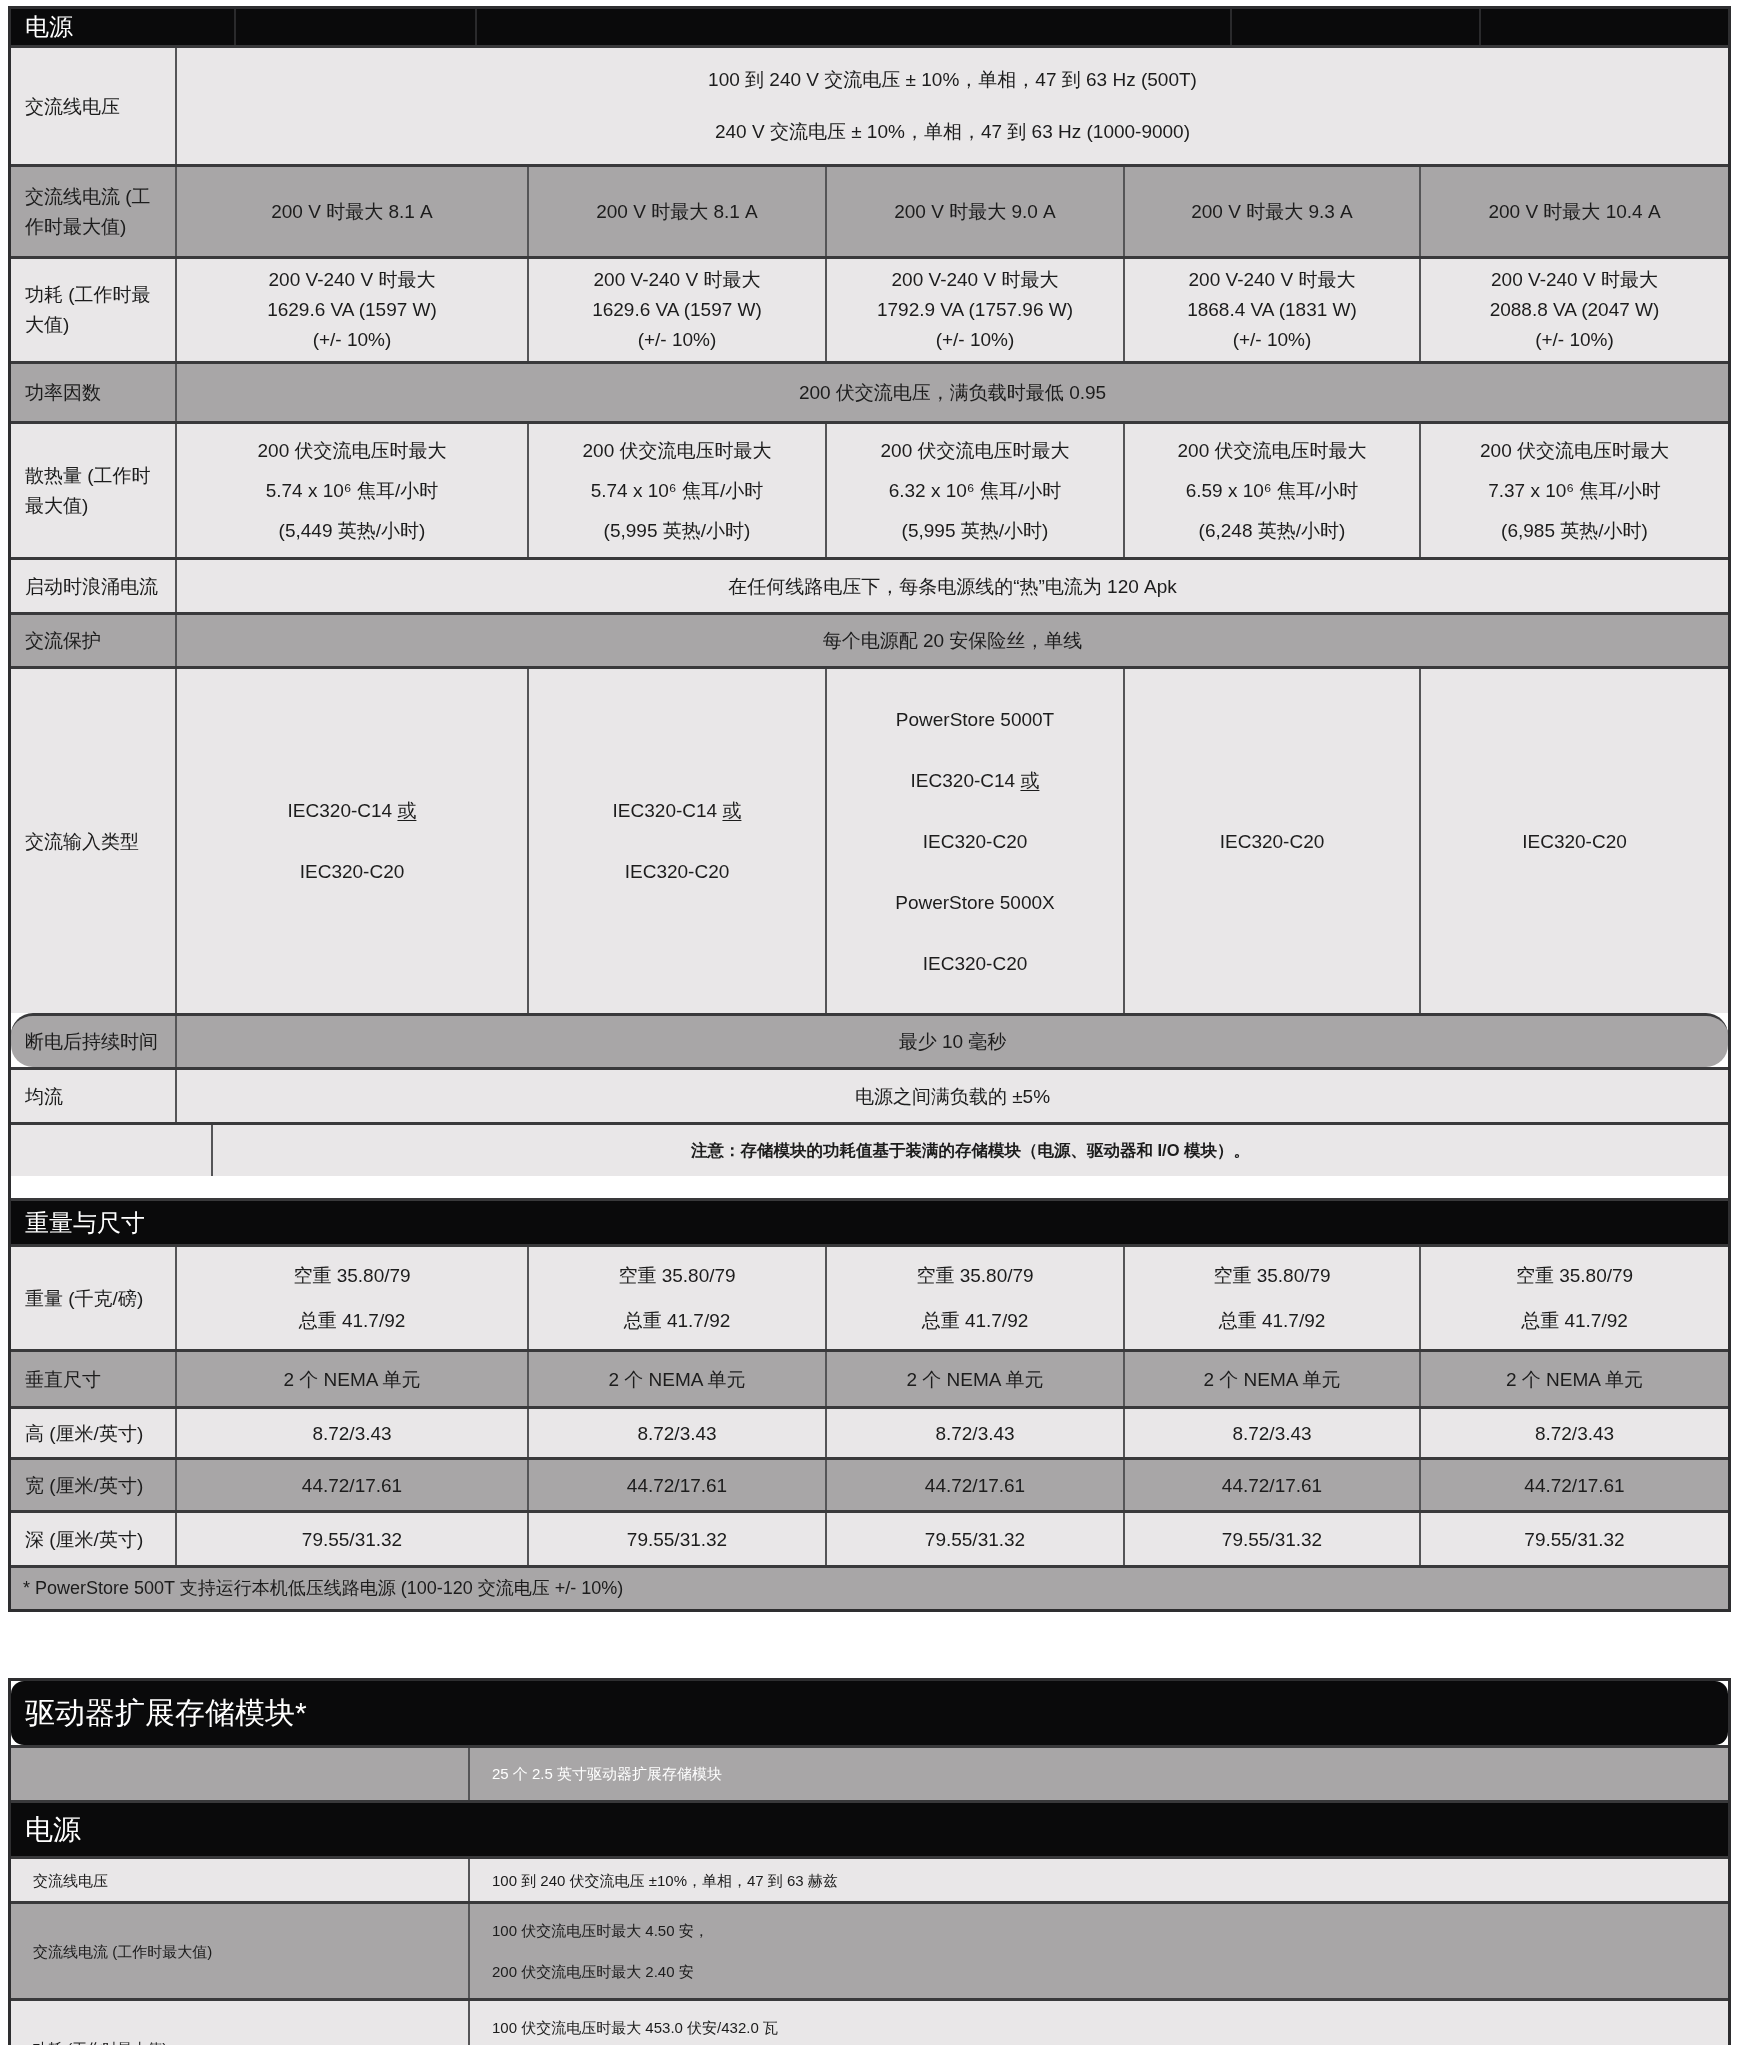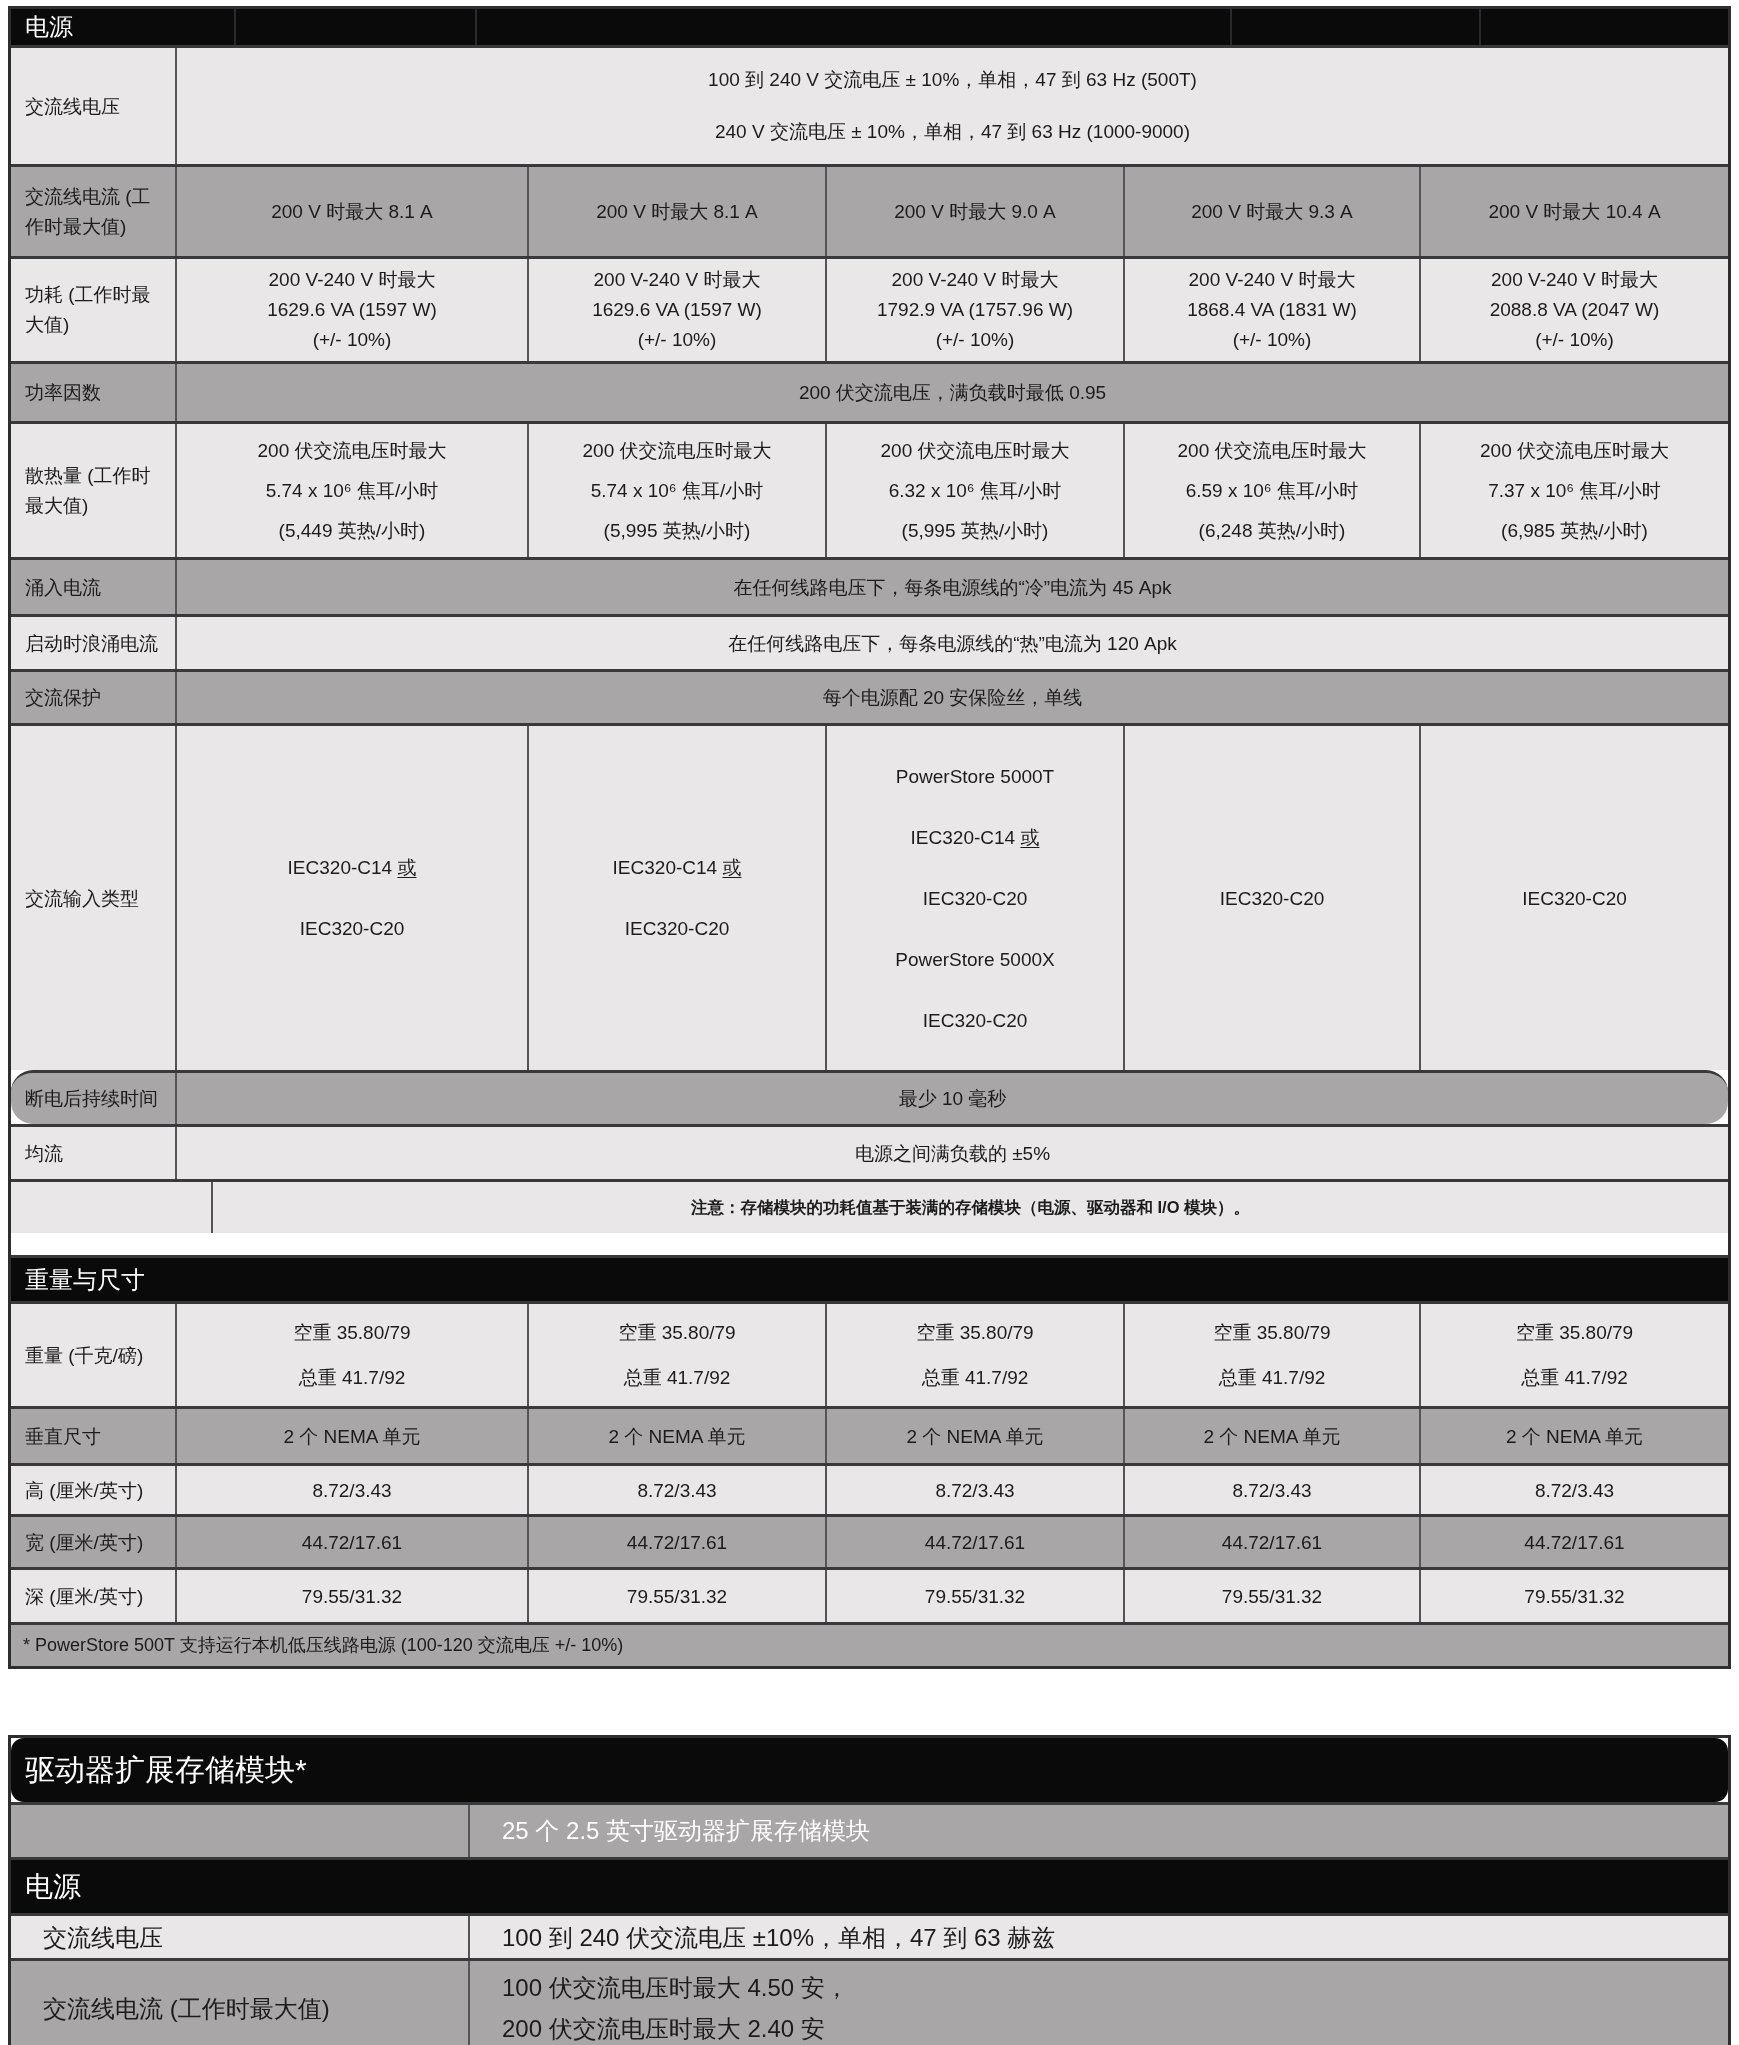--- a/index.html
+++ b/index.html
@@ -55,21 +55,21 @@
   .fn-cell{font-size:18px; padding-left:12px;}
   .lines div{min-height:34px; display:flex; align-items:center; justify-content:center;}
   .ul{text-decoration:underline; text-underline-offset:3px;}
   
   .gap{height:60px;}
   
   .t2hdr{min-height:64px; font-size:30px;border-radius:13px;}
   .t2sub{min-height:55px;}
   .t2sub .c{font-size:27px; color:var(--white); line-height:32px; padding-left:16px; justify-content:flex-start;}
   .t2sec{min-height:56px; font-size:28px;}
-  .t2 .c{font-size:24px; padding-left:32px; justify-content:flex-start; text-align:left;}
+  .t2 .c{font-size:15px; padding-left:22px; justify-content:flex-start; text-align:left;}
   .t2 .r1x{min-height:45px;} .t2 .r2x{min-height:82px;} .t2 .r3x{min-height:87px;}
   .t2{border-bottom:4px solid var(--outer);}
   .lh41{line-height:41px;}
 </style>
 </head>
 <body>
 
 <div class="tbl">
 
   <div class="r black hdr">
@@ -131,24 +131,20 @@
 6.32 x 10⁶ 焦耳/小时
 (5,995 英热/小时)</div>
     <div class="c v lh40">200 伏交流电压时最大
 6.59 x 10⁶ 焦耳/小时
 (6,248 英热/小时)</div>
     <div class="c v lh40">200 伏交流电压时最大
 7.37 x 10⁶ 焦耳/小时
 (6,985 英热/小时)</div>
   </div>
 
-  <div class="r cols2 gray rin">
-    <div class="c lab">涌入电流</div>
-    <div class="c v">在任何线路电压下，每条电源线的“冷”电流为 45 Apk</div>
-  </div>
 
   <div class="r cols2 light rsu">
     <div class="c lab">启动时浪涌电流</div>
     <div class="c v">在任何线路电压下，每条电源线的“热”电流为 120 Apk</div>
   </div>
 
   <div class="r cols2 gray rpr">
     <div class="c lab">交流保护</div>
     <div class="c v">每个电源配 20 安保险丝，单线</div>
   </div>

